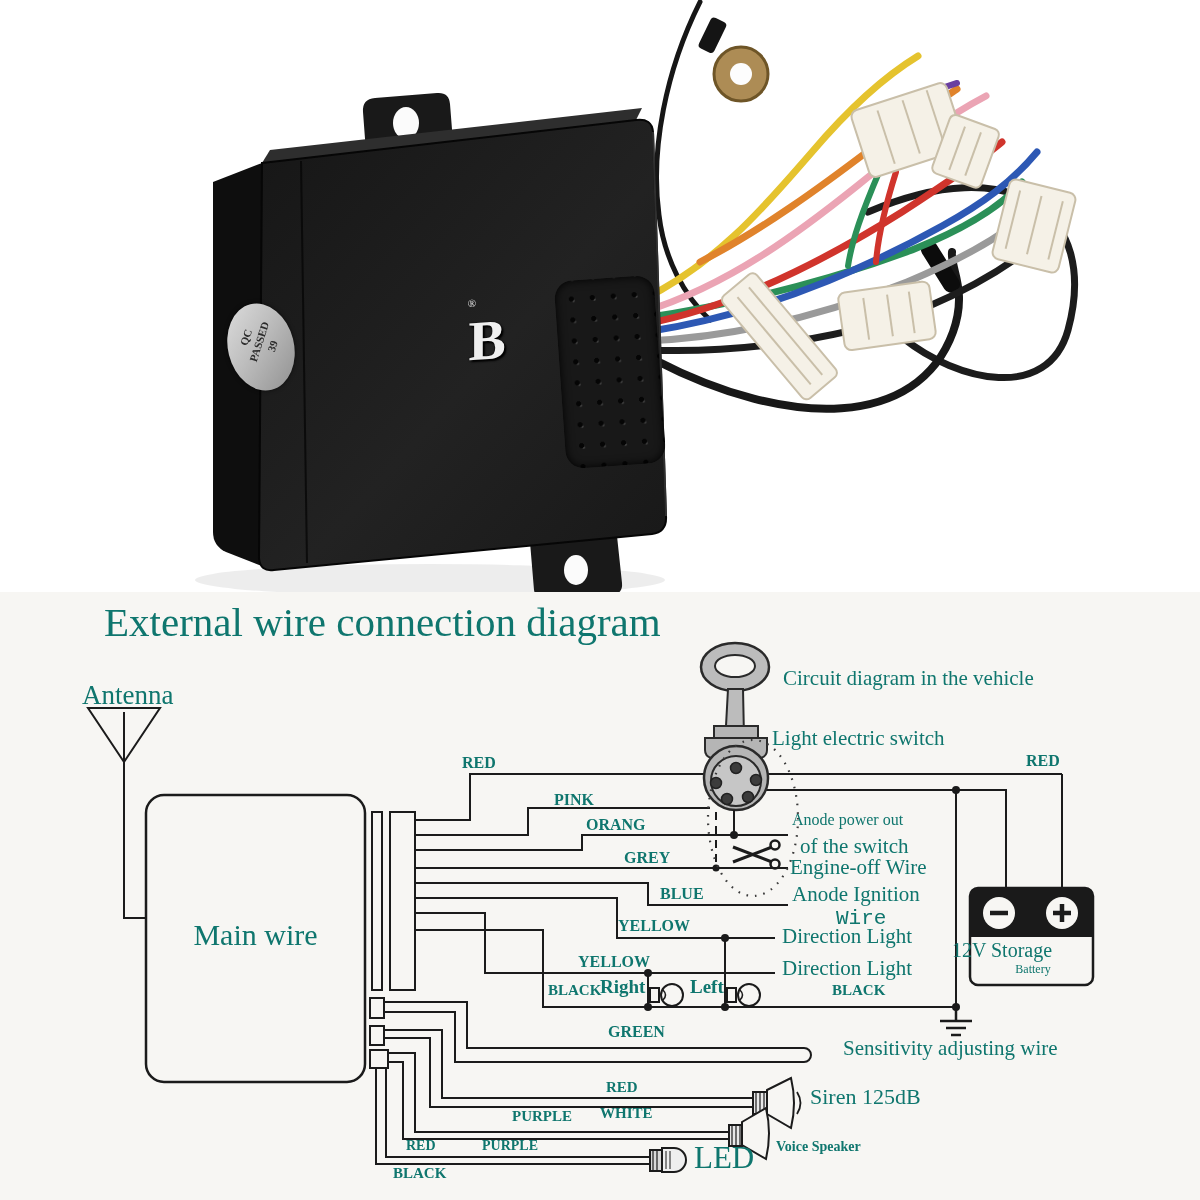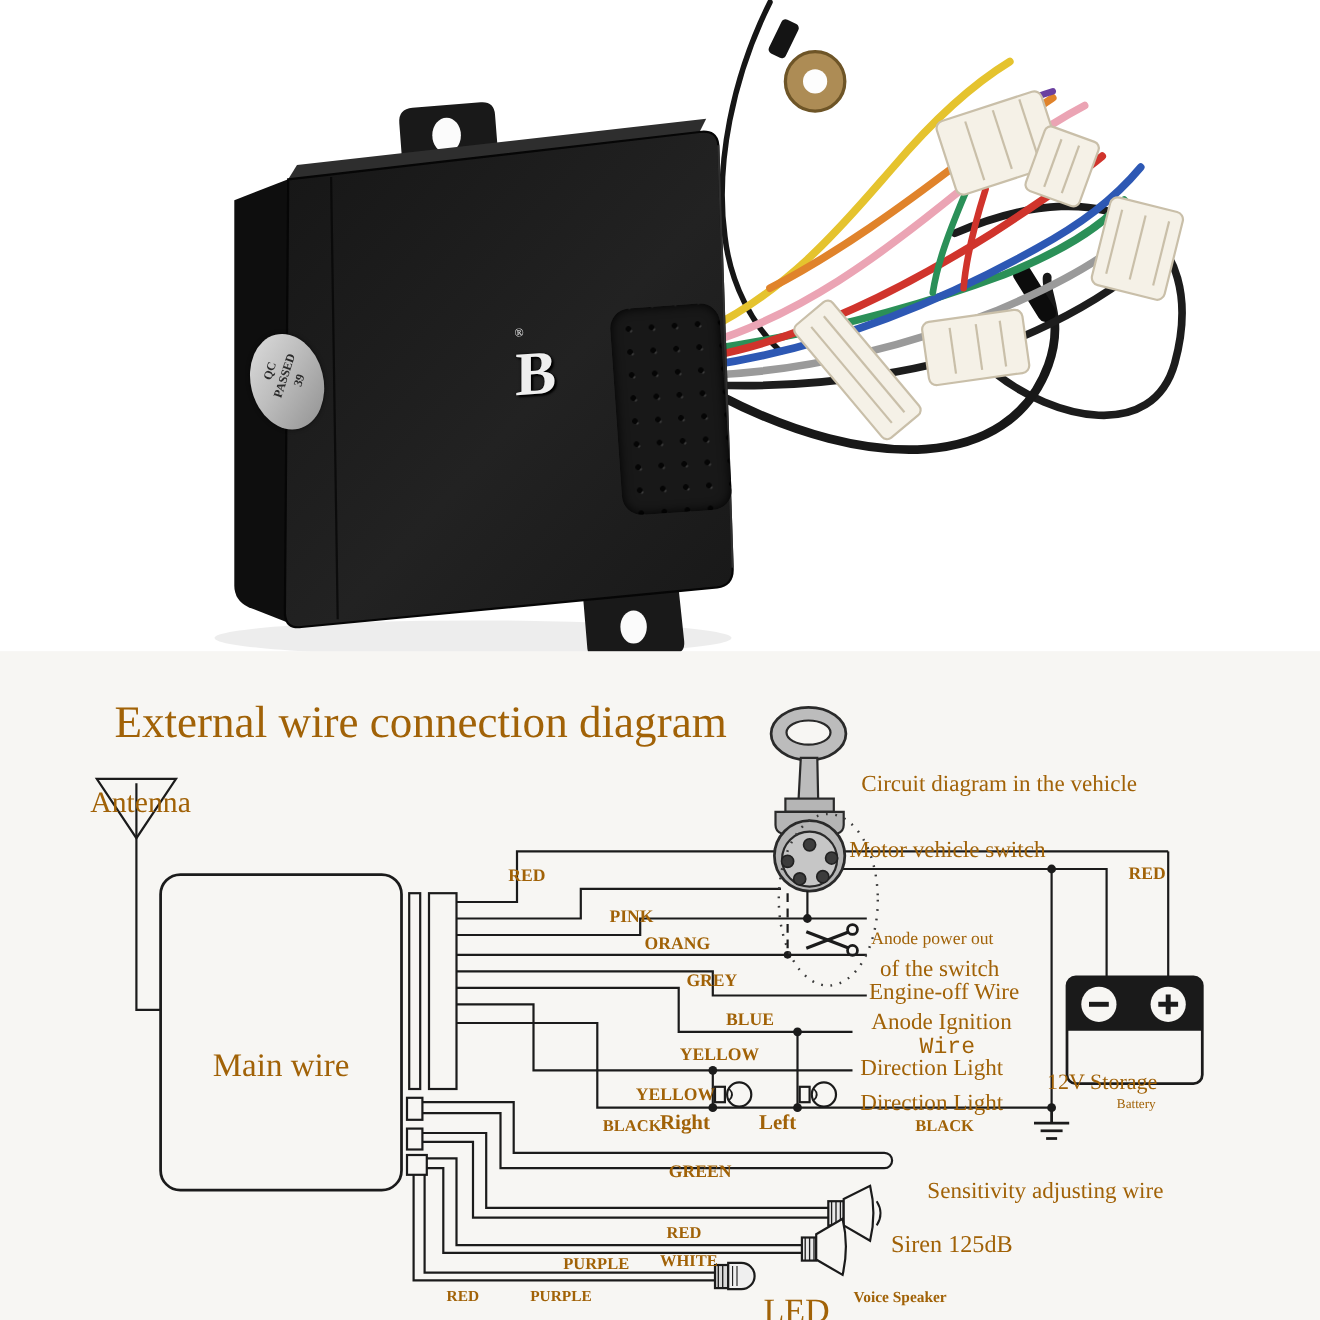--- a/index.html
+++ b/index.html
@@ -1,19 +1,19 @@
 <!DOCTYPE html>
 <html><head>
 <meta charset="utf-8">
 <style>
   html,body{margin:0;padding:0;background:#fff;}
   #stage{position:relative;width:1200px;height:1200px;overflow:hidden;background:#fff;
          font-family:"Liberation Serif","DejaVu Serif",serif;}
   #gfx{position:absolute;left:0;top:0;}
-  .lbl{position:absolute;color:#a16207;white-space:nowrap;line-height:1;z-index:5;margin-top:34px;}
+  .lbl{position:absolute;color:#0f766e;white-space:nowrap;line-height:1;z-index:5;}
   .ctr{text-align:center;}
   
   #qc{position:absolute;left:228px;top:303px;width:66px;height:88px;border-radius:50%;
       background:linear-gradient(135deg,#dedede 0%,#bdbdbd 45%,#8f8f8f 100%);
       transform:rotate(-14deg);box-shadow:0 0 4px rgba(0,0,0,.6);z-index:3;}
   #qc .qtxt{position:absolute;left:4px;top:18px;width:58px;transform:rotate(-58deg);
       font-size:11px;font-weight:bold;color:#2b2b2b;text-align:center;line-height:1.25;}
   
   #logo{position:absolute;left:468px;top:296px;z-index:3;transform:rotate(-4deg);color:#efefef;}
   #logo .reg{font-size:11px;display:block;margin-left:2px;}
@@ -280,21 +280,21 @@
 <div class="lbl" style="left:1026px;top:753px;font-size:16px;font-weight:600;">RED</div>
 <div class="lbl" style="left:608px;top:1024px;font-size:16px;font-weight:700;">GREEN</div>
 <div class="lbl" style="left:606px;top:1080px;font-size:15px;font-weight:600;">RED</div>
 <div class="lbl" style="left:512px;top:1109px;font-size:15px;font-weight:600;">PURPLE</div>
 <div class="lbl" style="left:600px;top:1106px;font-size:15px;font-weight:600;">WHITE</div>
 <div class="lbl" style="left:406px;top:1139px;font-size:14px;font-weight:600;">RED</div>
 <div class="lbl" style="left:482px;top:1139px;font-size:14px;font-weight:600;">PURPLE</div>
 <div class="lbl" style="left:393px;top:1166px;font-size:15px;font-weight:600;">BLACK</div>
 
 <div class="lbl" style="left:783px;top:668px;font-size:21px;">Circuit diagram in the vehicle</div>
-<div class="lbl" style="left:772px;top:728px;font-size:21px;">Motor vehicle switch</div>
+<div class="lbl" style="left:772px;top:728px;font-size:21px;">Light electric switch</div>
 <div class="lbl" style="left:792px;top:812px;font-size:16px;">Anode power out</div>
 <div class="lbl" style="left:800px;top:836px;font-size:21px;">of the switch</div>
 <div class="lbl" style="left:790px;top:857px;font-size:21px;">Engine-off Wire</div>
 <div class="lbl" style="left:792px;top:884px;font-size:21px;">Anode Ignition</div>
 <div class="lbl" style="left:836px;top:908px;font-size:21px;font-family:Liberation Mono, monospace;">Wire</div>
 <div class="lbl" style="left:782px;top:926px;font-size:21px;">Direction Light</div>
 <div class="lbl" style="left:782px;top:958px;font-size:21px;">Direction Light</div>
 <div class="lbl" style="left:600px;top:977px;font-size:19px;font-weight:700;">Right</div>
 <div class="lbl" style="left:690px;top:977px;font-size:19px;font-weight:700;">Left</div>
 <div class="lbl ctr" style="left:933px;top:940px;width:138px;font-size:20px;">12V Storage</div>

